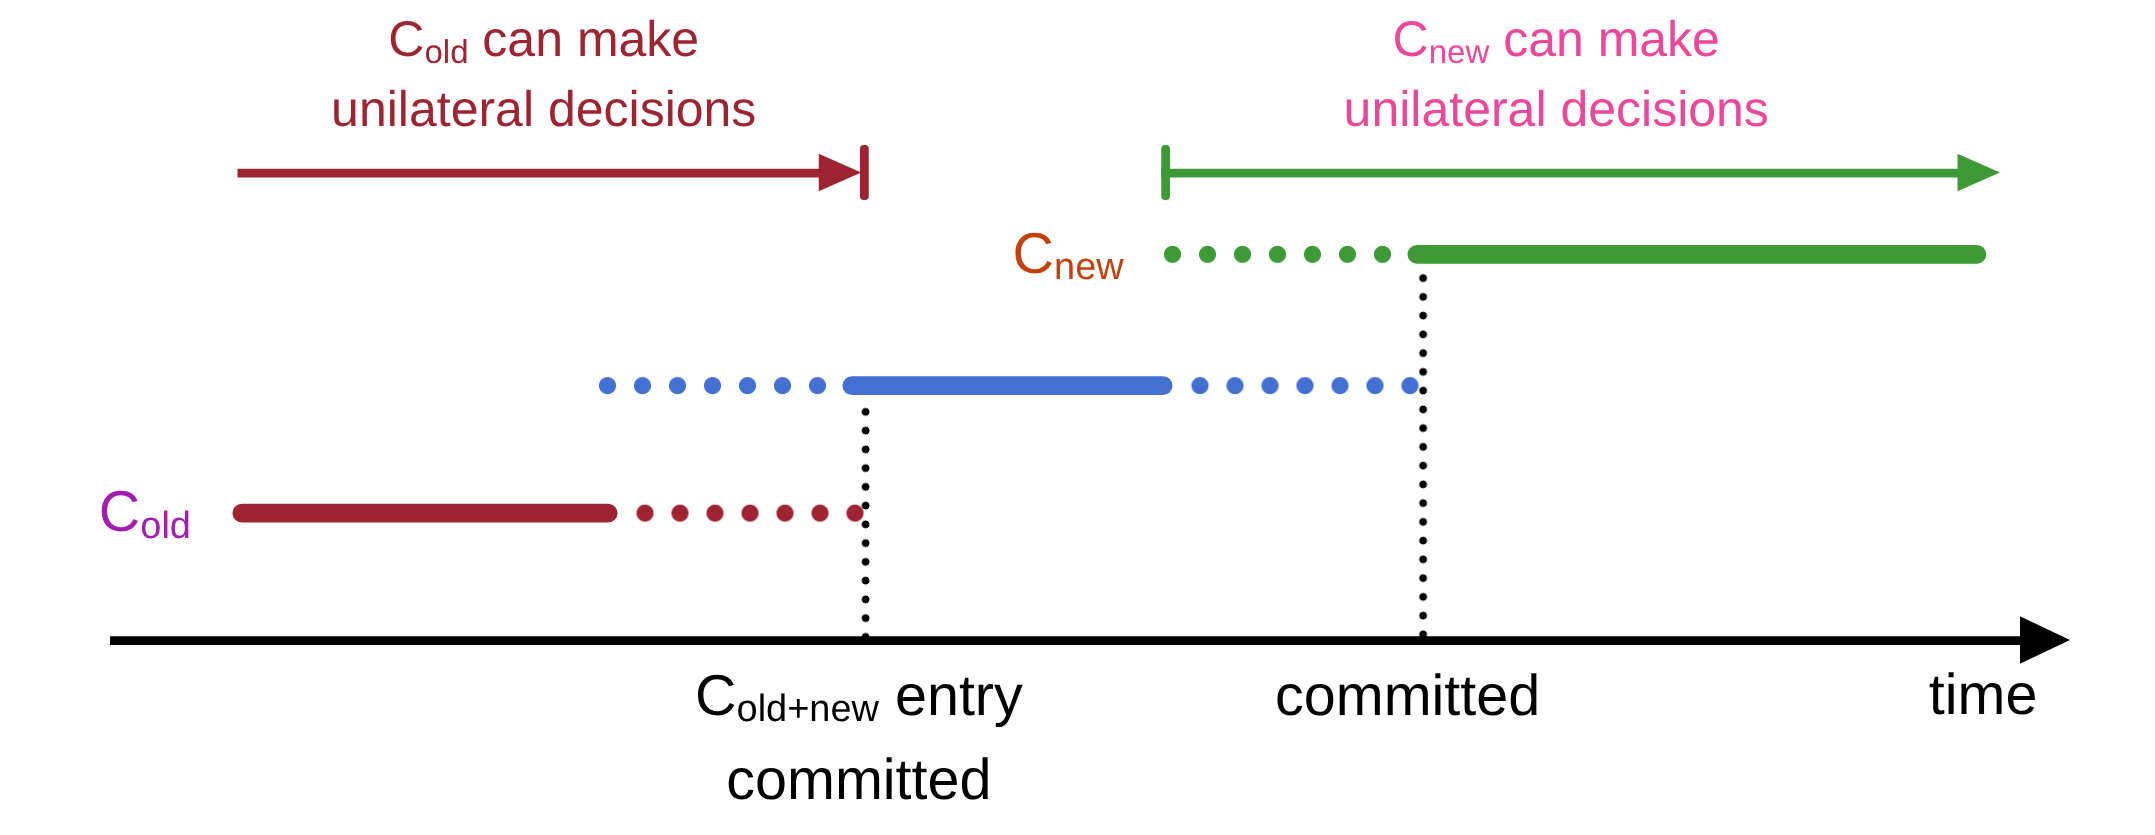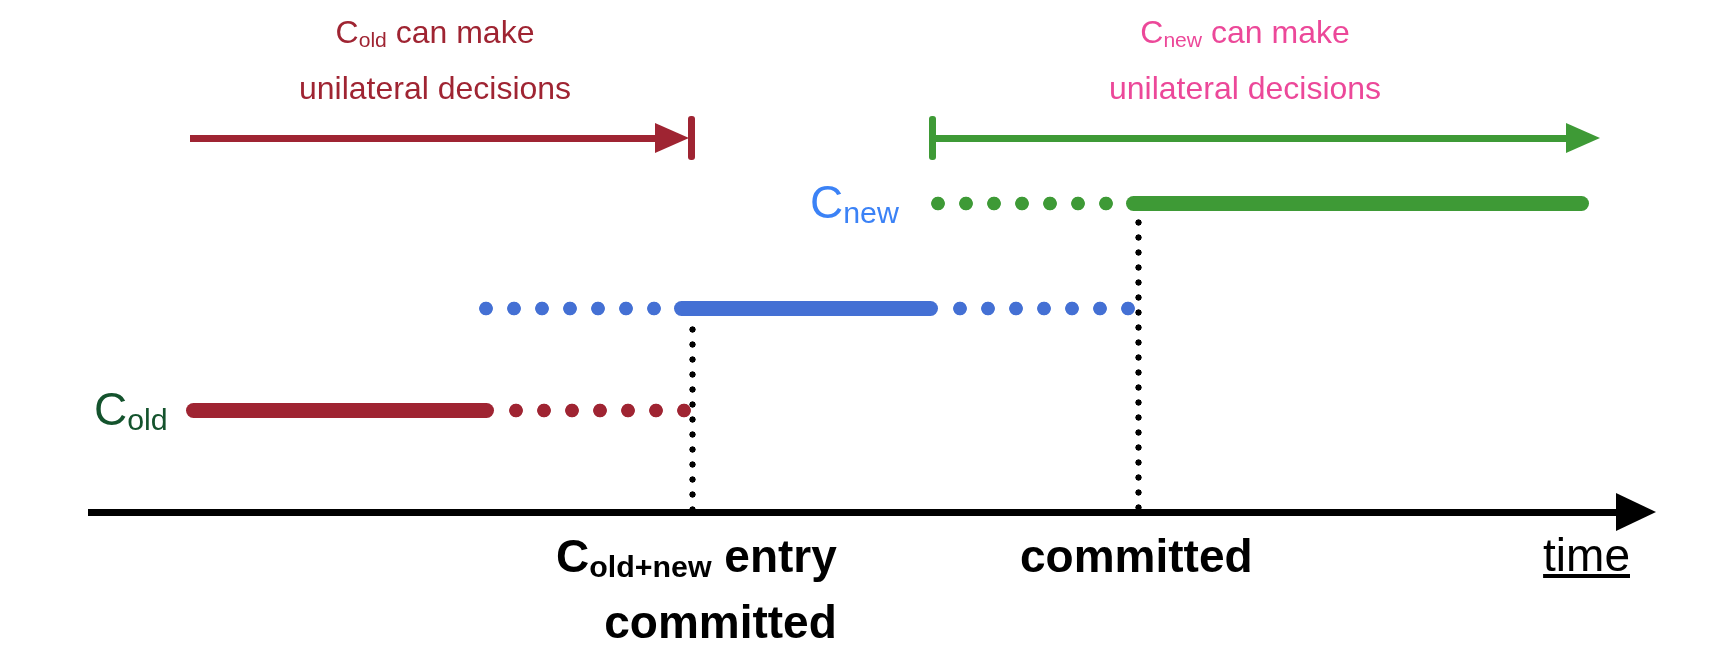--- a/index.html
+++ b/index.html
@@ -12,38 +12,37 @@
     position: relative;
     width: 1724px;
     height: 668px;
     background: #ffffff;
     overflow: hidden;
   }
   
   .annot {
     position: absolute;
     text-align: center;
-    font-size: 32px;
+    font-size: 40px;
     line-height: 52px;
     white-space: nowrap;
   }
   .row-label {
     position: absolute;
     font-size: 46px;
     line-height: 50px;
     white-space: nowrap;
   }
   .event-label {
     position: absolute;
     color: #000;
     font-size: 46px;
     line-height: 61px;
-    text-align: right;
+    text-align: center;
     white-space: nowrap;
-    font-weight: bold;
   }
   .axis-label {
     position: absolute;
     color: #000;
     font-size: 46px;
     white-space: nowrap;
   }
   .sub {
     font-size: 0.66em;
     position: relative;
@@ -112,38 +111,38 @@
 
   <div class="annot" style="left: 1010px; top: 6px; width: 470px; color: #ec4899;">
     <div><span>C</span><span class="sub">new</span><span> can make</span></div>
     <div>unilateral decisions</div>
   </div>
 
   <div class="vtick" style="left: 929px; top: 116px; --c: #3e9a36;"></div>
   <div class="hline" style="left: 929px; top: 135px; width: 640px; --c: #3e9a36;"></div>
   <div class="tri-right" style="left: 1566px; top: 123px; --c: #3e9a36;"></div>
 
-  <div class="row-label" style="left: 810px; top: 177px; color: #3b82f6;"><span>C</span><span class="sub">new</span></div>
+  <div class="row-label" style="left: 810px; top: 177px; color: #c2410c;"><span>C</span><span class="sub">new</span></div>
   <div class="dots-h" style="left: 924px; top: 196px; width: 202px; --c: #3e9a36;"></div>
   <div class="bar" style="left: 1126px; top: 196px; width: 463px; --c: #3e9a36;"></div>
 
   <div class="dots-h" style="left: 472px; top: 301px; width: 200px; --c: #4470d4;"></div>
   <div class="bar" style="left: 674px; top: 301px; width: 264px; --c: #4470d4;"></div>
   <div class="dots-h" style="left: 946px; top: 301px; width: 192px; --c: #4470d4;"></div>
 
-  <div class="row-label" style="left: 94px; top: 384px; color: #14532d;"><span>C</span><span class="sub">old</span></div>
+  <div class="row-label" style="left: 79px; top: 384px; color: #a21caf;"><span>C</span><span class="sub">old</span></div>
   <div class="bar" style="left: 186px; top: 403px; width: 308px; --c: #9f2432;"></div>
   <div class="dots-h" style="left: 502px; top: 403px; width: 190px; --c: #9f2432;"></div>
 
   <div class="dots-v" style="left: 689px; top: 322px; height: 188px; --c: #000000;"></div>
   <div class="dots-v" style="left: 1135px; top: 215px; height: 296px; --c: #000000;"></div>
 
   <div class="hline" style="left: 88px; top: 509px; width: 1532px; --c: #000000;"></div>
   <div class="tri-right big" style="left: 1616px; top: 493px; --c: #000000;"></div>
-  <div class="axis-label" style="left:1480px; top:528px; width:150px; text-align:right;text-decoration:underline;">time</div>
+  <div class="axis-label" style="left:1480px; top:528px; width:150px; text-align:right;">time</div>
 
   <div class="event-label" style="left:556px; top:526px;">
     <div><span>C</span><span class="sub">old+new</span><span> entry</span></div>
     <div>committed</div>
   </div>
 
   <div class="event-label" style="left:1020px; top:526px;">
     <div>committed</div>
   </div>
 

